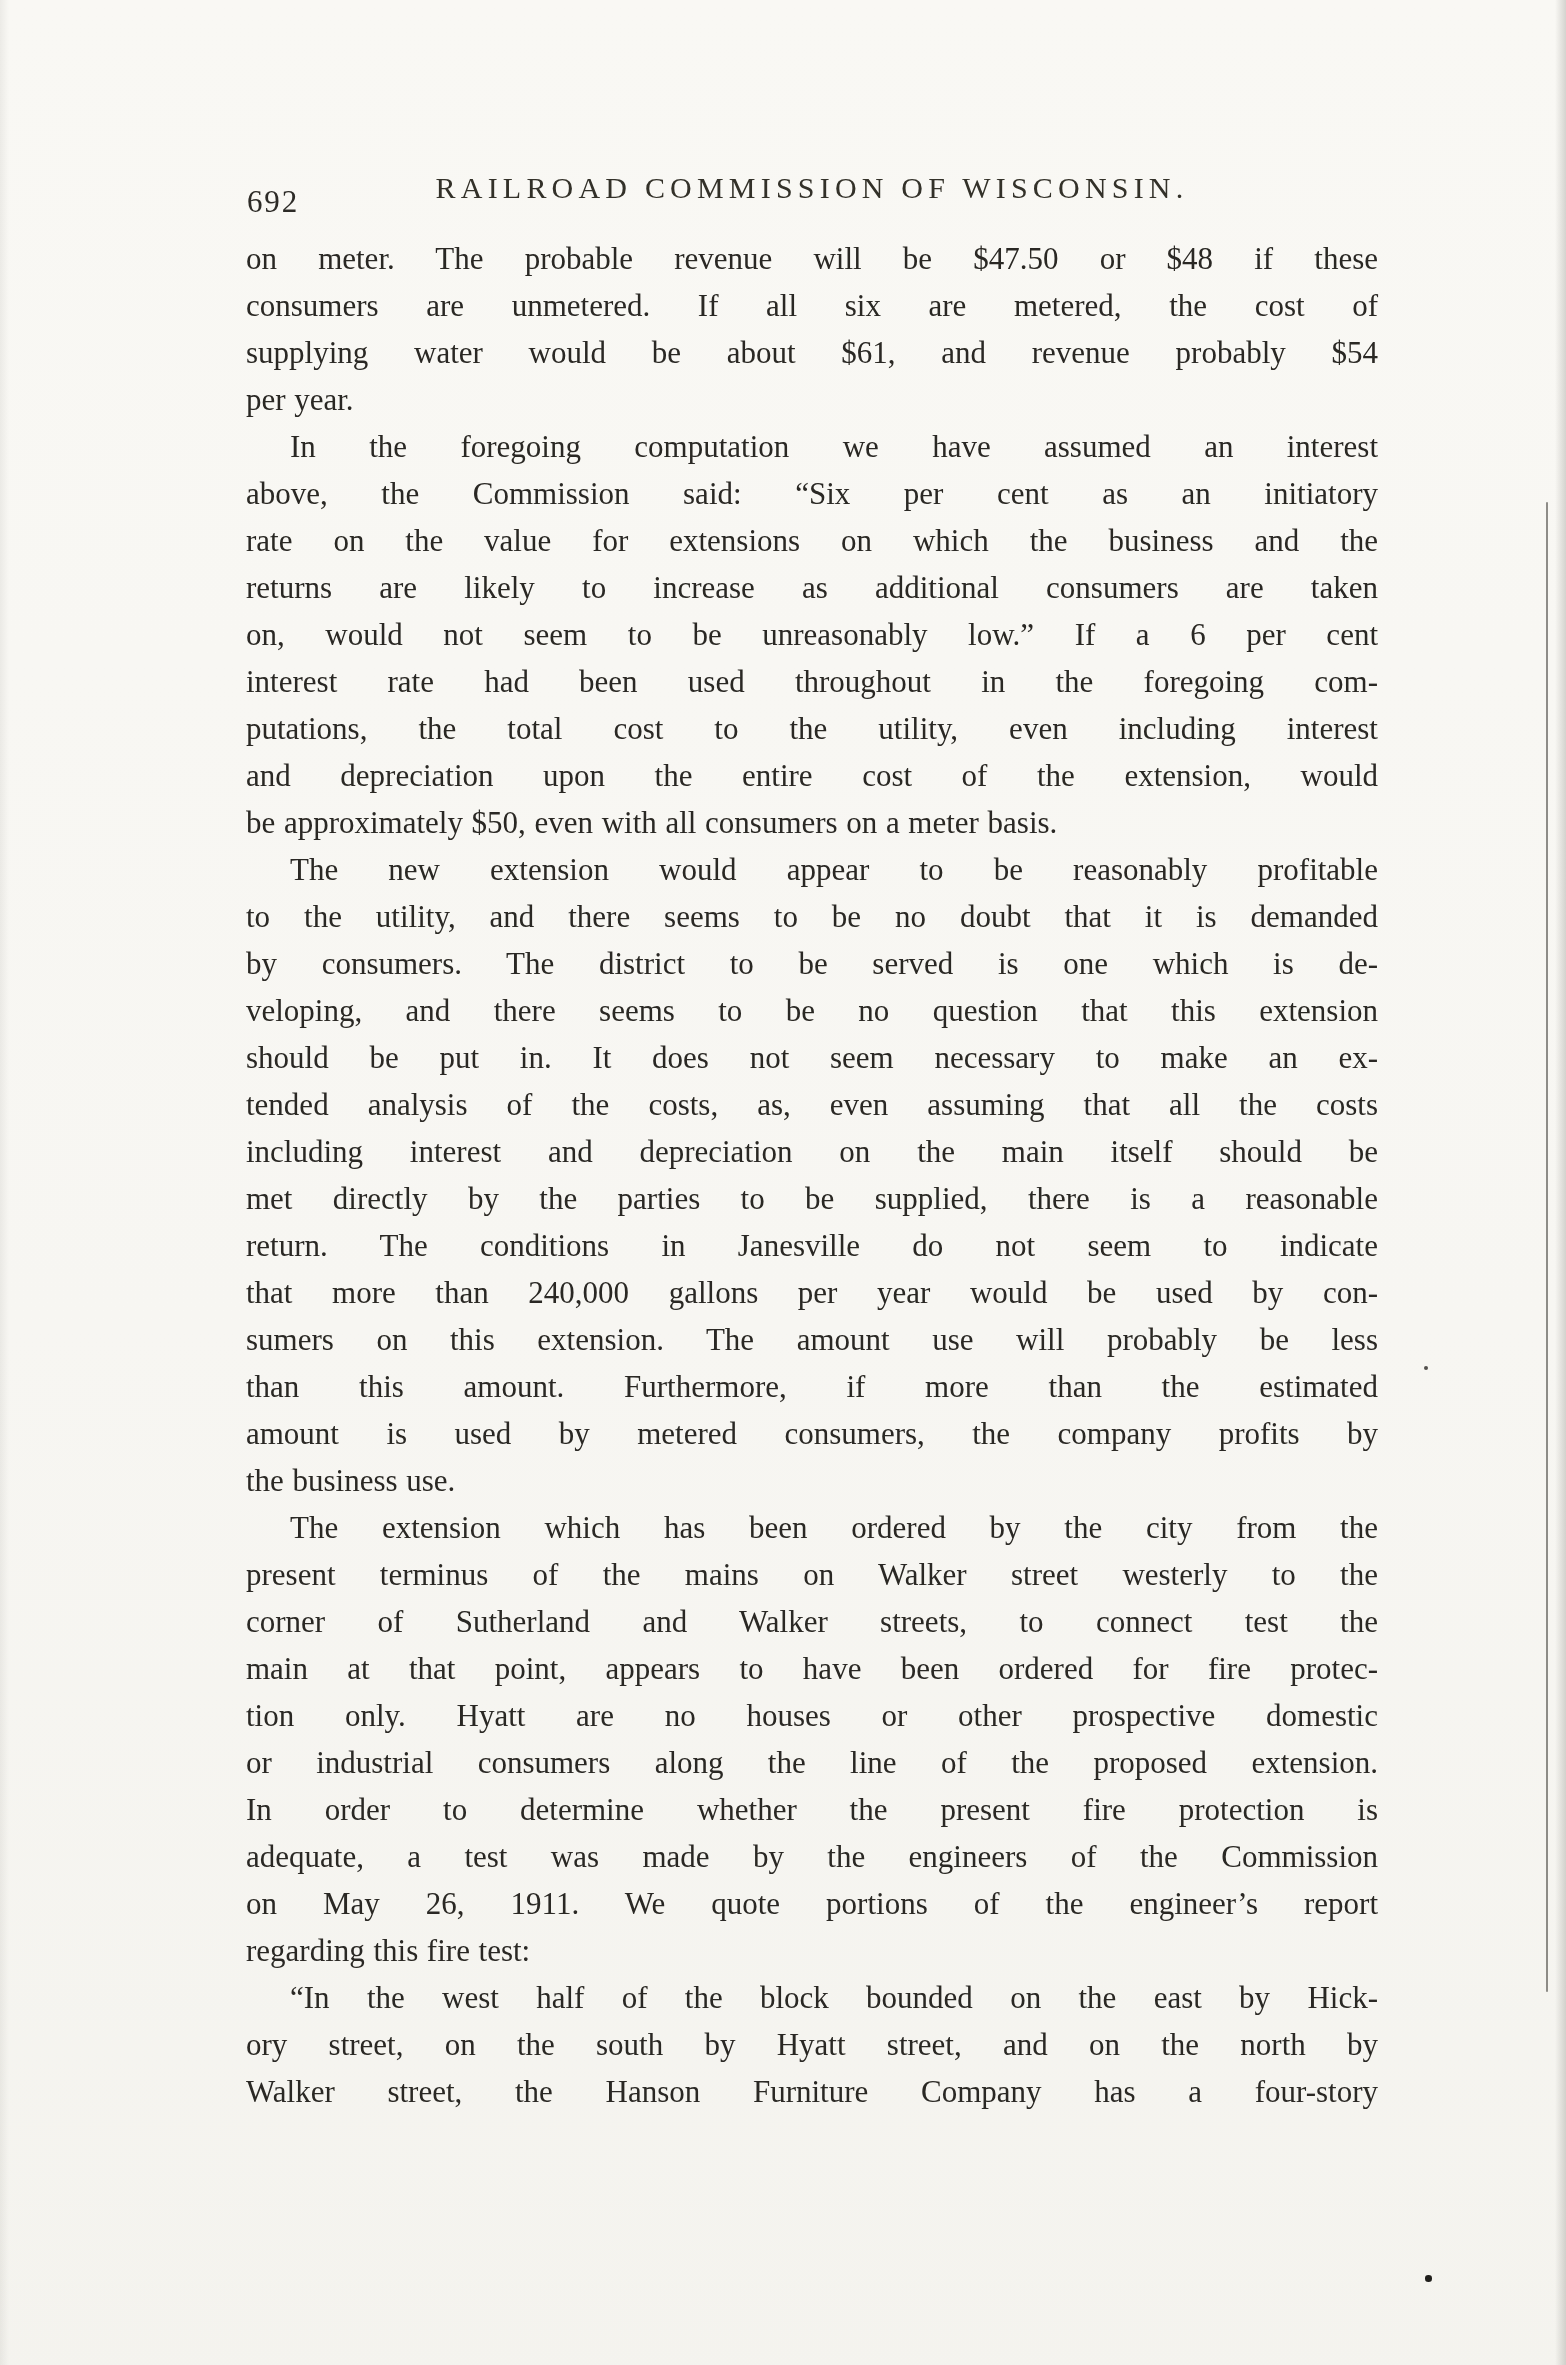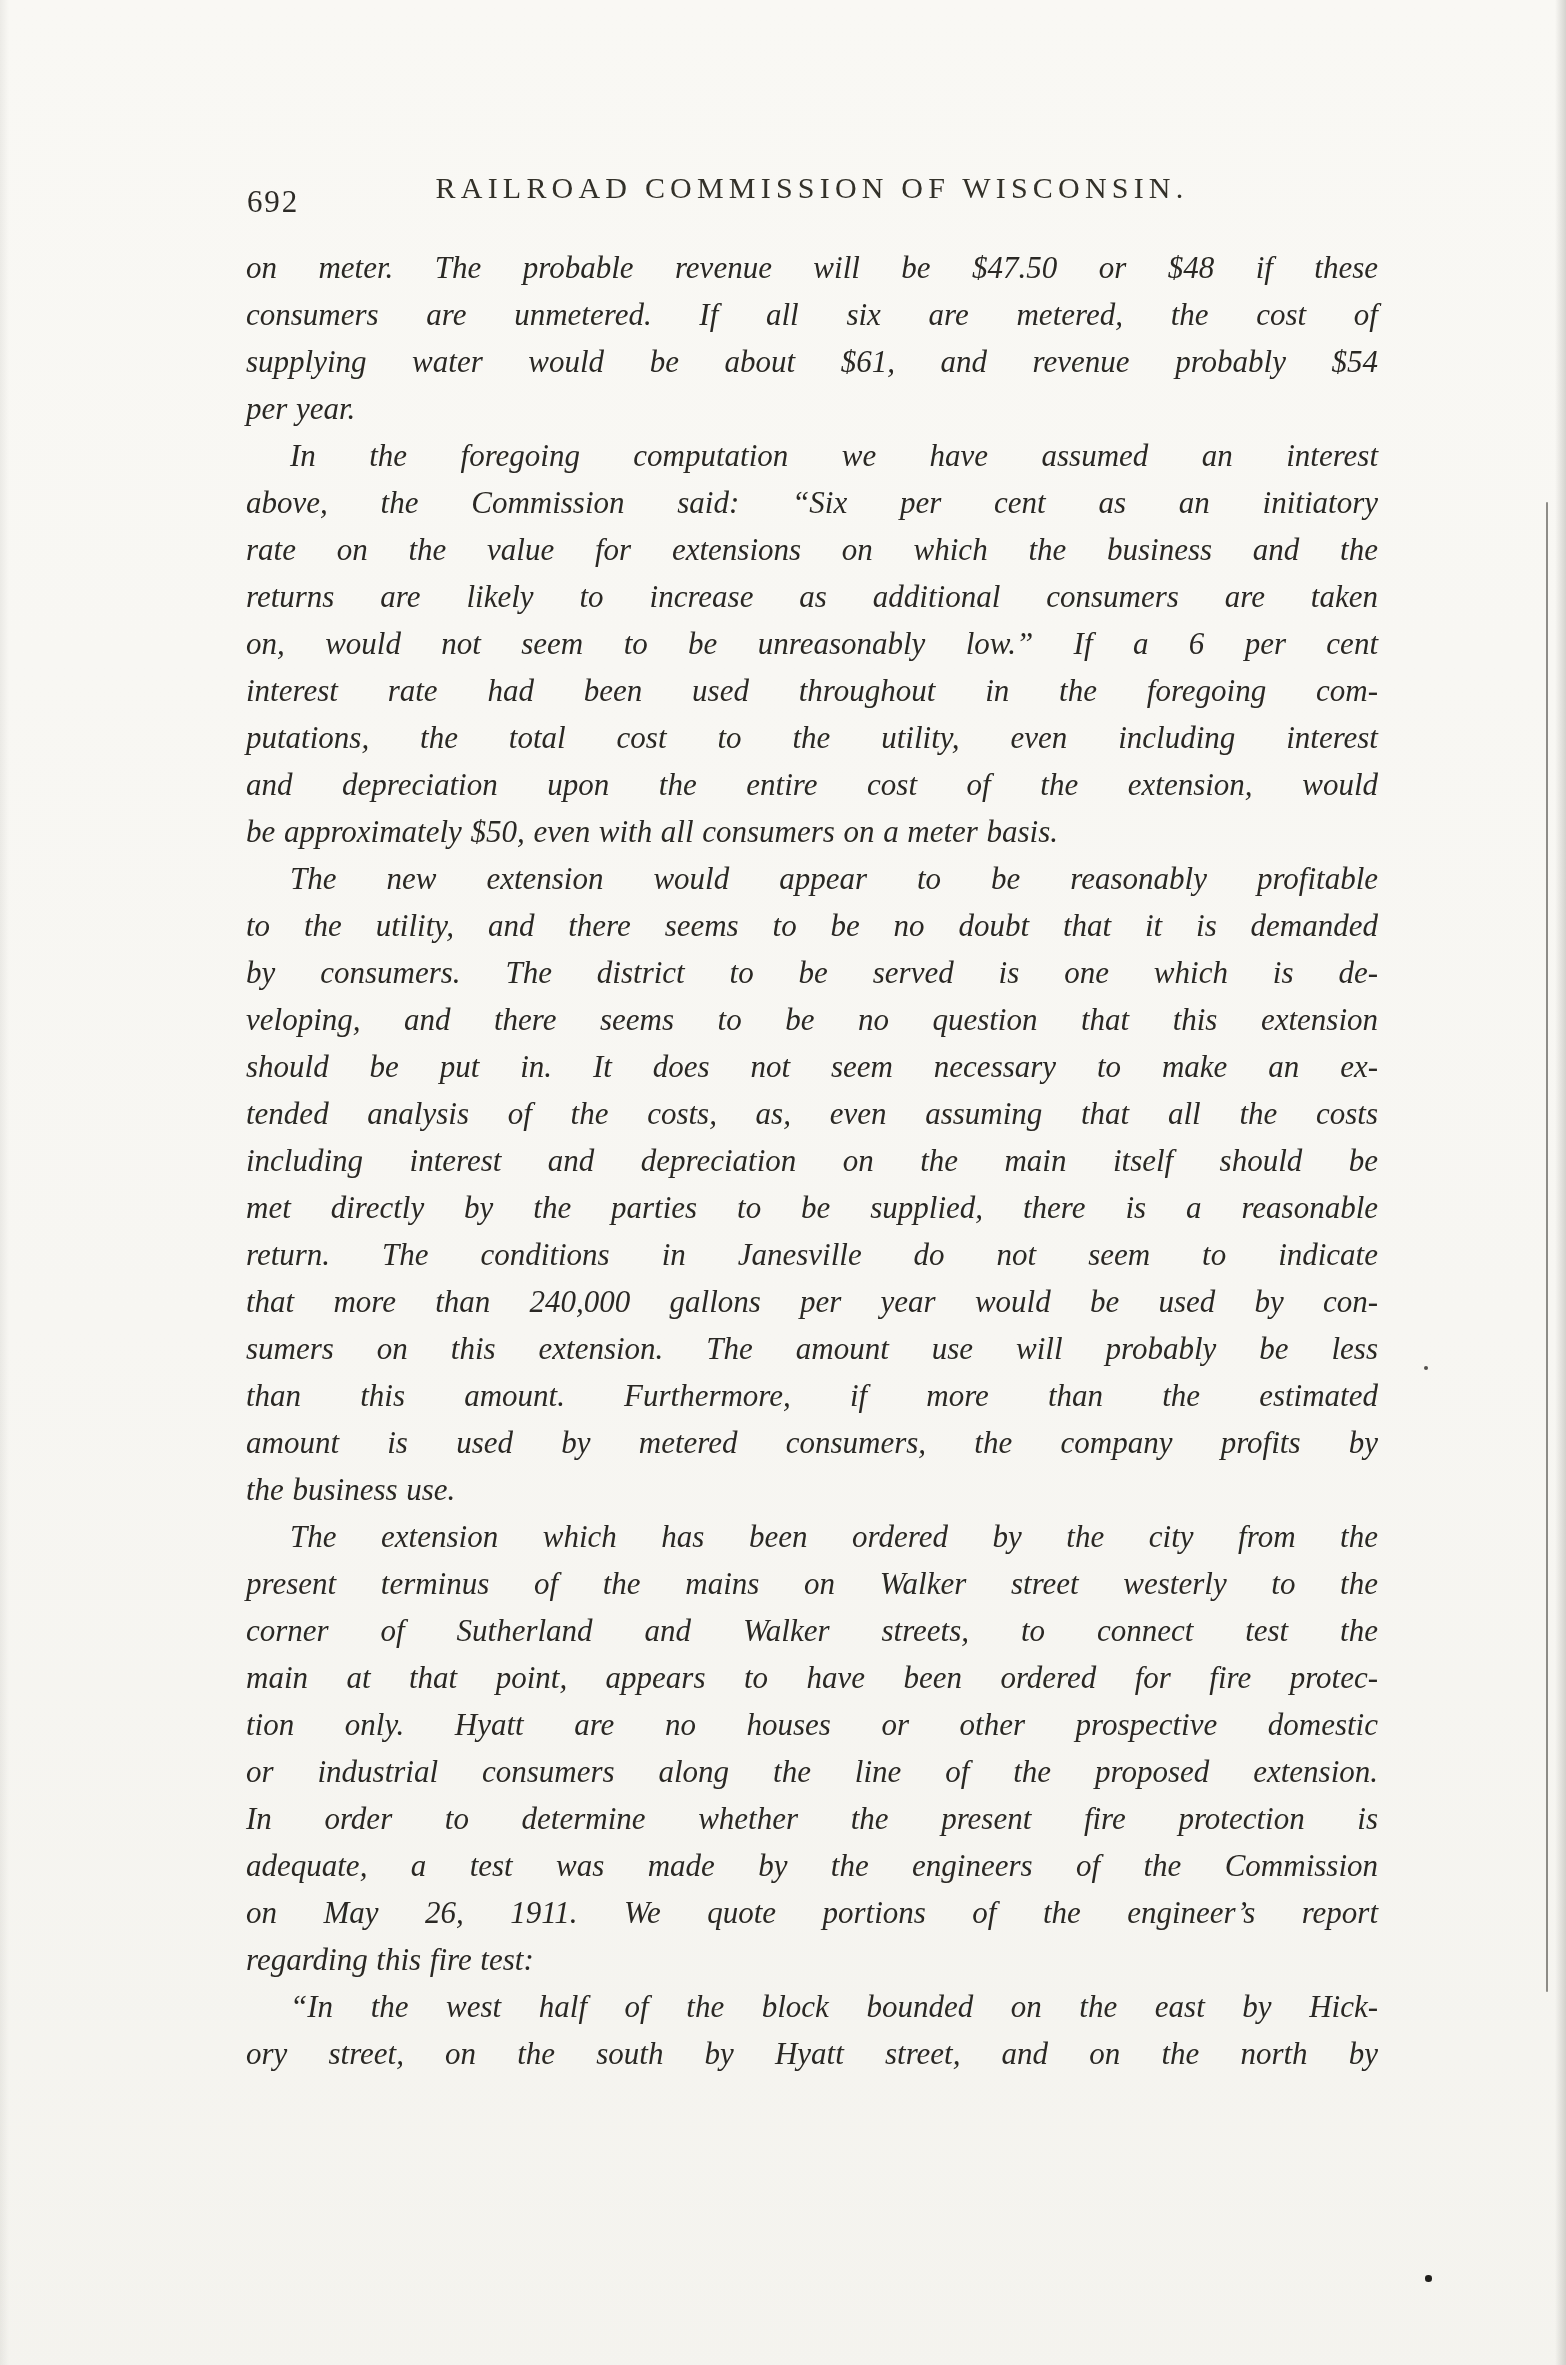--- a/index.html
+++ b/index.html
@@ -50,25 +50,24 @@
     text-align: center;
     font-size: 30px;
     letter-spacing: 5.2px;
     color: #333129;
     padding-top: 4.7px;
   }
 
   .bodytext {
     position: absolute;
     left: 246px;
-    top: 244px;
+    top: 235px;
     width: 1132px;
     font-size: 31px;
     line-height: 47px;
-    font-style: italic;
   }
   .para { margin: 0; }
   .line {
     text-align: justify;
     text-align-last: justify;
     word-spacing: 0.9px;
   }
   .line.last { text-align-last: left; }
   .para.cont .line.last { text-align-last: justify; }
   .para.indent .line:first-child { padding-left: 44px; }
@@ -157,20 +156,21 @@
         <div class="line">tion only.  Hyatt are no houses or other prospective domestic</div>
         <div class="line">or industrial consumers along the line of the proposed extension.</div>
         <div class="line">In order to determine whether the present fire protection is</div>
         <div class="line">adequate, a test was made by the engineers of the Commission</div>
         <div class="line">on May 26, 1911.  We quote portions of the engineer’s report</div>
         <div class="line last">regarding this fire test:</div>
       </div>
     <div class="para indent cont">
         <div class="line">“In the west half of the block bounded on the east by Hick-</div>
         <div class="line">ory street, on the south by Hyatt street, and on the north by</div>
+        <div class="line last">Walker street, the Hanson Furniture Company has a four-story</div>
       </div>
   </div>
 
   <div class="scan-line-right"></div>
 
   <div class="scan-dot-bottom-right"></div>
   <div class="scan-dot-mid-right"></div>
 
 </div>
 

